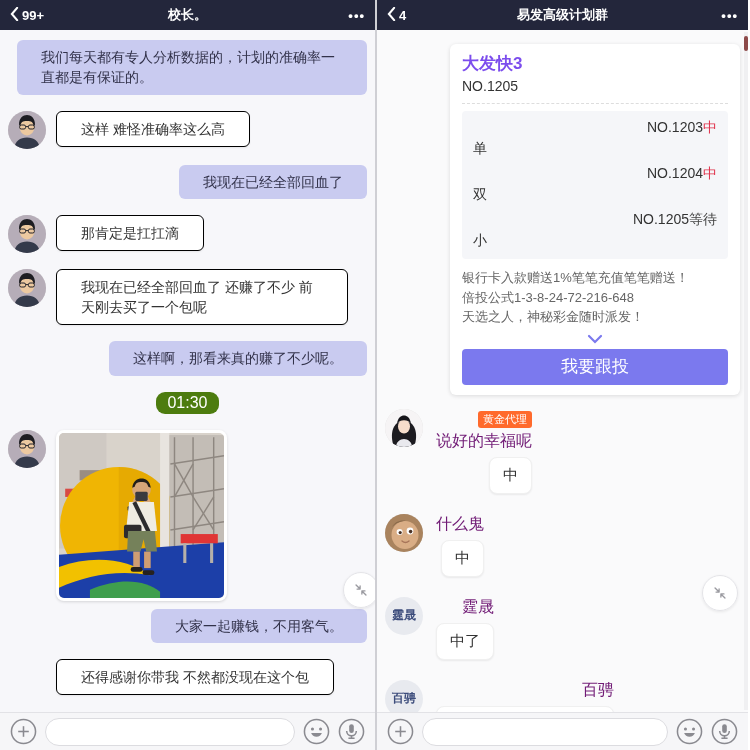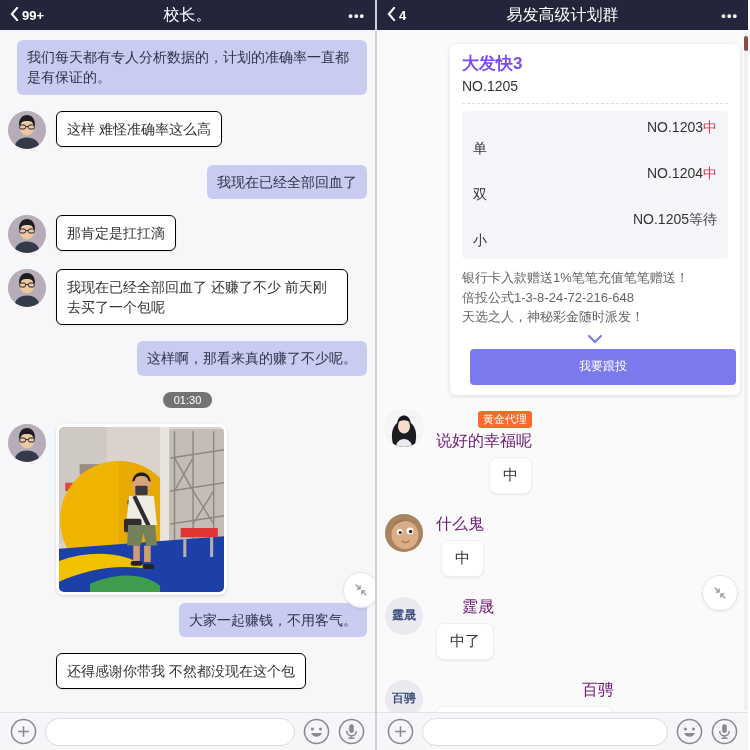--- a/index.html
+++ b/index.html
@@ -5,34 +5,34 @@
   * { box-sizing: border-box; margin: 0; padding: 0; }
   html,body { width:750px; height:750px; overflow:hidden; }
   body { font-family:"Liberation Sans","DejaVu Sans",sans-serif; background:#fff; }
   .app { display:flex; width:750px; height:750px; }
   .phone { width:375px; height:750px; display:flex; flex-direction:column; background:#f7f7fa; position:relative; overflow:hidden; }
   .phone.right-p { border-left:2px solid #cfcfd4; background:#fafafb; width:373px; }
 
   
   .bar { height:30px; background:#23263b; color:#fff; display:flex; align-items:center; padding:0 10px; flex:none; position:relative; z-index:3; }
   .back { display:flex; align-items:center; gap:3px; font-weight:bold; font-size:13px; cursor:pointer;text-align:center; }
-  .bar-title { position:absolute; left:50%; transform:translateX(-50%); font-size:16px; font-weight:normal; white-space:nowrap; }
+  .bar-title { position:absolute; left:50%; transform:translateX(-50%); font-size:13px; font-weight:bold; white-space:nowrap; }
   .more { margin-left:auto; font-size:13px; font-weight:bold; letter-spacing:1px; cursor:pointer; }
 
   
   .chat { flex:1; overflow:hidden; padding:10px 8px 0; position:relative; }
   .msg-row { display:flex; margin-bottom:16px; align-items:flex-start; }
   .msg-row.mine { justify-content:flex-end; }
   .avatar { width:38px; height:38px; border-radius:50%; flex:none; margin-right:10px; overflow:hidden; background:#ddd; }
   .avatar svg { display:block; width:100%; height:100%; }
-  .bubble { max-width:300px; border-radius:6px; padding:7px 10px; font-size:14px; line-height:1.45; color:#32324a; word-break:break-all; }
+  .bubble { max-width:300px; border-radius:6px; padding:7px 24px; font-size:14px; line-height:1.45; color:#32324a; word-break:break-all; }
   .bubble.purple { background:#c9cbf0; }
   .bubble.white { background:#fff; border:1px solid #000000; box-shadow:0 1px 2px rgba(0,0,0,.07); color:#333; }
   .bubble.wide { max-width:350px; }
-  .time-pill { background:#737373; color:#fff; font-size:11px; border-radius:9px; padding:2px 11px; width:max-content; margin:2px auto 16px; }
+  .time-pill { background:#4d7c0f; color:#fff; font-size:16px; border-radius:9px; padding:2px 11px; width:max-content; margin:2px auto 16px; }
   .photo-frame { background:#fff; padding:3px; border-radius:8px; box-shadow:0 1px 3px rgba(0,0,0,.14); width:171px; height:171px; cursor:pointer; }
   .photo-frame svg { display:block; border-radius:5px; }
 
   
   .fab { position:absolute; width:36px; height:36px; border-radius:50%; background:rgba(255,255,255,.92); border:1px solid #e4e4e8; box-shadow:0 1px 3px rgba(0,0,0,.08); display:flex; align-items:center; justify-content:center; cursor:pointer; z-index:2; }
   .fab-left { right:-4px; top:542px; }
   .fab-right { right:10px; top:545px; }
 
   
   .inputbar { height:38px; flex:none; background:#f6f6f8; border-top:1px solid #e2e2e6; display:flex; align-items:center; gap:8px; padding:0 10px; position:relative; z-index:3; }
@@ -47,21 +47,21 @@
   .dash-sep { border-top:1px dashed #ddd; margin:9px 0 7px; }
   .rows { background:#f5f6f9; border-radius:4px; padding:8px 11px 2px; }
   .prow { margin-bottom:7px; }
   .prow-top { display:flex; justify-content:flex-end; font-size:14px; color:#333; }
   .result.hit { color:#e0314b; }
   .result.wait { color:#444; }
   .pick { font-size:14px; color:#333; margin-top:3px; }
   .promo { font-size:13px; color:#666; line-height:1.5; margin-top:9px; }
   .promo-line.fade { color:#c6c6ca; }
   .chev-wrap { text-align:center; margin:3px 0 7px; cursor:pointer; height:12px; }
-  .follow-btn { display:block; width:100%; height:36px; background:#7b79ee; color:#fff; border:none; border-radius:4px; font-size:12px; cursor:pointer; font-family:inherit;margin-left:8px; }
+  .follow-btn { display:block; width:100%; height:36px; background:#7b79ee; color:#fff; border:none; border-radius:4px; font-size:17px; cursor:pointer; font-family:inherit; }
 
   
   .gmsg { display:flex; margin-bottom:20px; align-items:flex-start;text-align:right; }
   .gmsg .avatar { margin-right:13px; cursor:pointer; }
   .txt-avatar { background:#e8eaef; color:#3d4d7c; display:flex; align-items:center; justify-content:center; font-size:12px; font-weight:bold; letter-spacing:0; }
   .badge { display:inline-block; background:#ff6a2c; color:#fff; font-size:11px; line-height:1.2; padding:2px 5px; border-radius:3px; margin-bottom:3px; }
   .uname { font-size:16px; color:#701a75; margin-bottom:5px; }
   .gbubble { display:inline-block; background:#fff; border:1px solid #f0f0f0; border-radius:8px; padding:8px 13px; font-size:15px; color:#333; box-shadow:0 1px 2px rgba(0,0,0,.07); }
 
   

